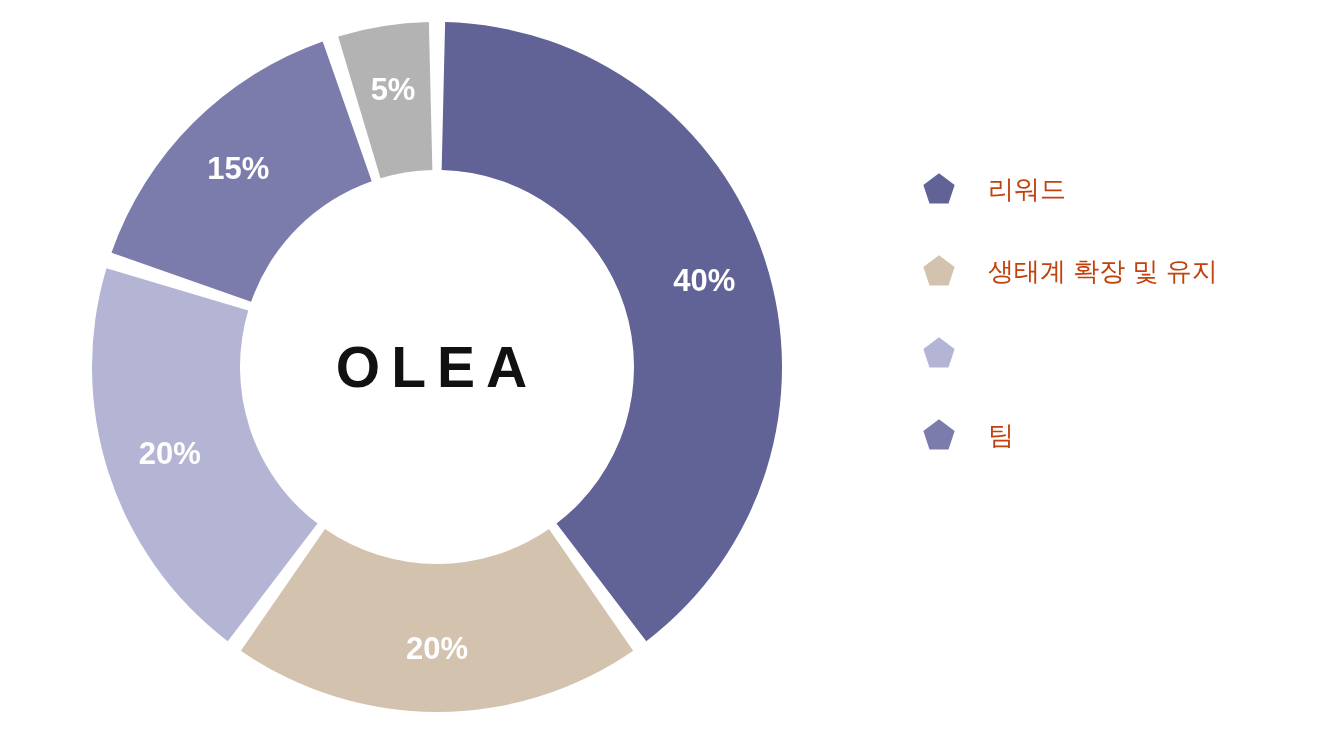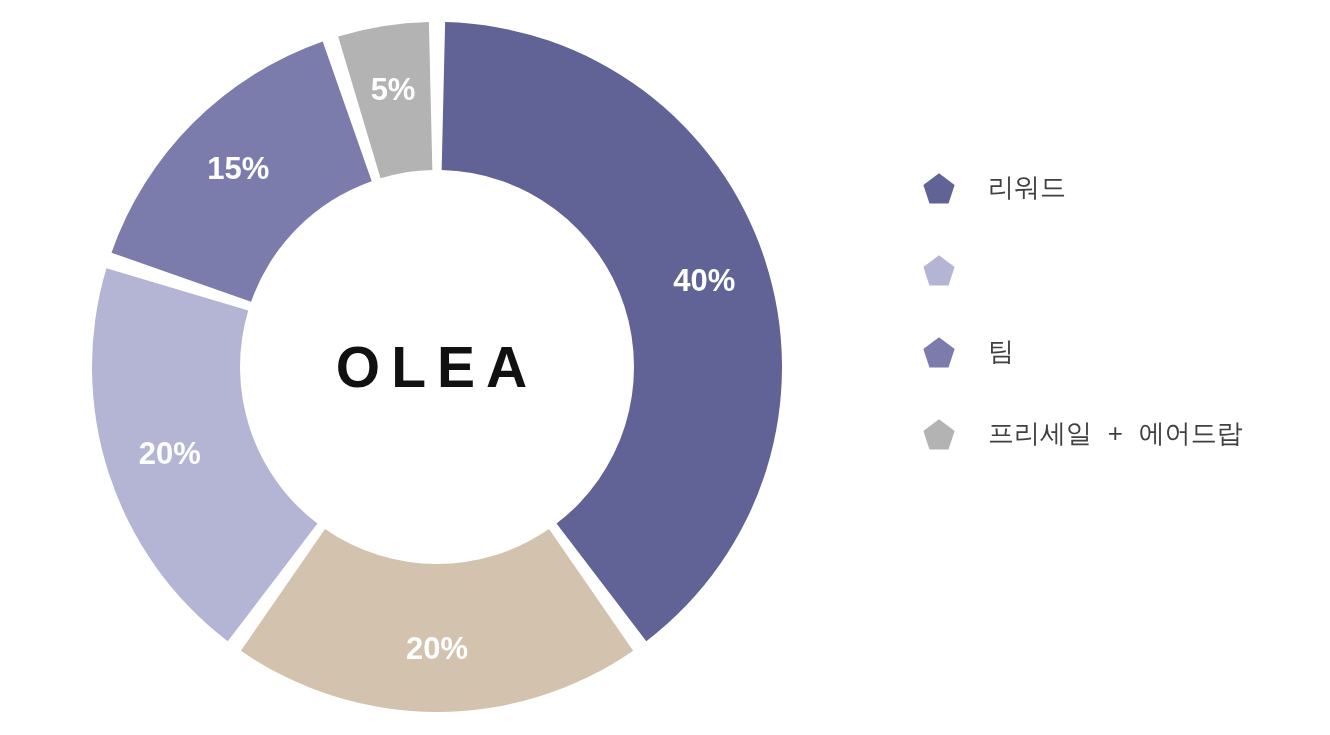--- a/index.html
+++ b/index.html
@@ -68,24 +68,24 @@
     height: 82px;
   }
   .legend-marker {
     width: 34px;
     height: 34px;
     flex: 0 0 34px;
     margin-right: 32px;
     display: block;
   }
   .legend-label {
-    font-family: Liberation Mono, monospace;
+    font-family: Liberation Sans, sans-serif;
     font-size: 26px;
     font-weight: normal;
-    color: #404040;
+    color: #c2410c;
     white-space: nowrap;
     line-height: 1;
   }
 </style>
 </head>
 <body>
 
 <div id="stage">
 
   <div id="chart-area">
@@ -110,36 +110,36 @@
 
   <div id="legend">
 
     <div class="legend-row">
       <svg class="legend-marker" viewBox="0 0 100 100">
         <polygon class="pentagon" points="50,4 96,38 78,93 22,93 4,38" fill="#616295"></polygon>
       </svg>
       <span class="legend-label">리워드</span>
     </div>
 
+    <div class="legend-row">
+      <svg class="legend-marker" viewBox="0 0 100 100">
+        <polygon class="pentagon" points="50,4 96,38 78,93 22,93 4,38" fill="#d3c2ae"></polygon>
+      </svg>
+      <span class="legend-label">생태계 확장 및 유지</span>
+    </div>
 
     <div class="legend-row">
       <svg class="legend-marker" viewBox="0 0 100 100">
         <polygon class="pentagon" points="50,4 96,38 78,93 22,93 4,38" fill="#b4b5d5"></polygon>
       </svg>
     </div>
 
     <div class="legend-row">
       <svg class="legend-marker" viewBox="0 0 100 100">
         <polygon class="pentagon" points="50,4 96,38 78,93 22,93 4,38" fill="#7b7cab"></polygon>
       </svg>
       <span class="legend-label">팀</span>
     </div>
 
-    <div class="legend-row">
-      <svg class="legend-marker" viewBox="0 0 100 100">
-        <polygon class="pentagon" points="50,4 96,38 78,93 22,93 4,38" fill="#b3b3b3"></polygon>
-      </svg>
-      <span class="legend-label">프리세일 + 에어드랍</span>
-    </div>
 
   </div>
 
 </div>
 
 </body></html>

